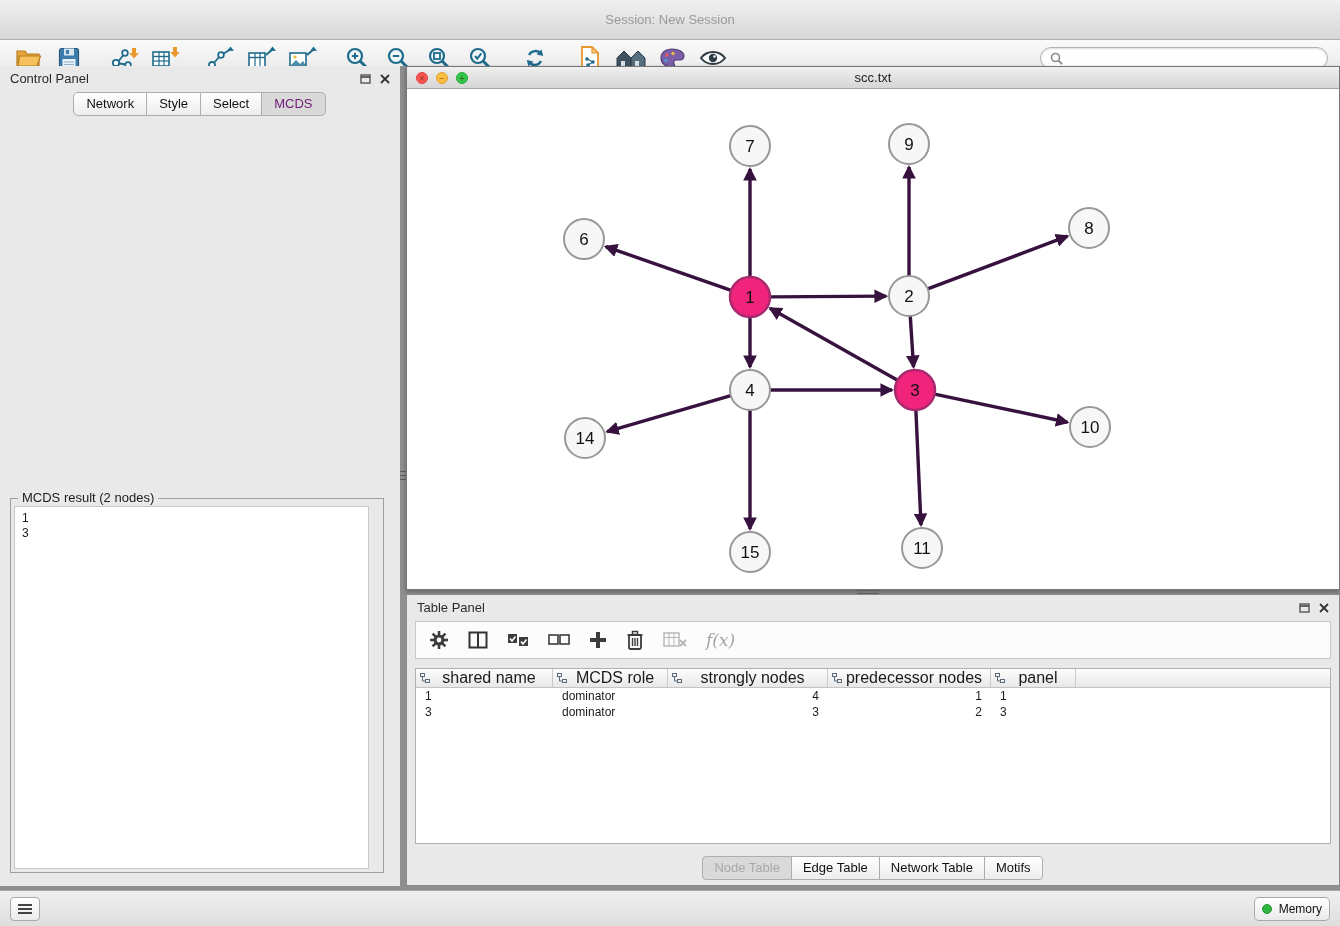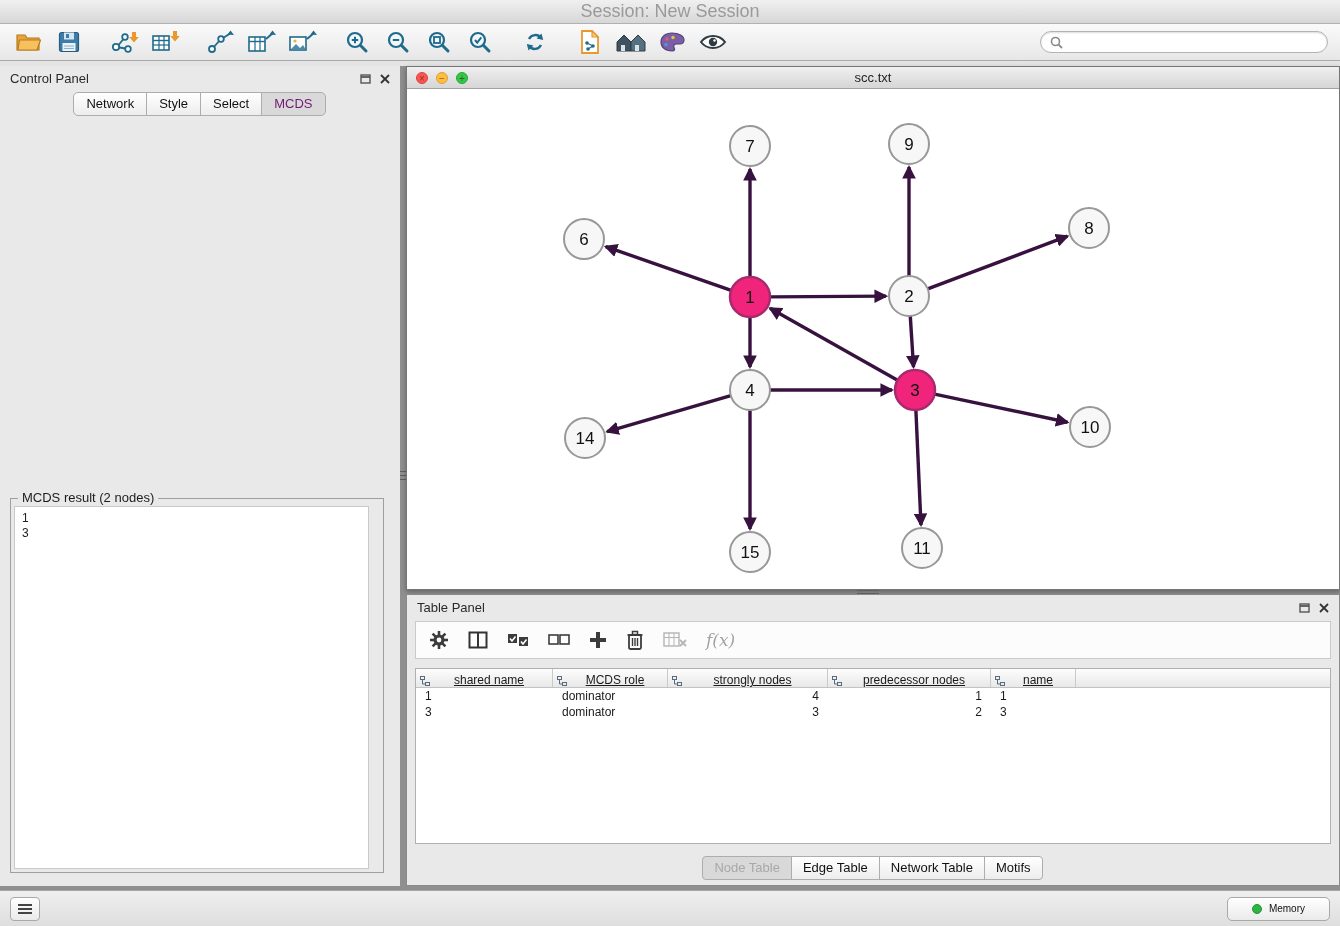--- a/index.html
+++ b/index.html
@@ -1,20 +1,20 @@
 <!DOCTYPE html>
 <html><head>
 <meta charset="utf-8">
 <style>
   * { margin:0; padding:0; box-sizing:border-box; }
   html,body { width:1340px; height:926px; }
   body { position:relative; overflow:hidden; background:#e4e4e4; font-family:"Liberation Sans",sans-serif; font-size:13px; color:#1c1c1c; }
   svg { display:block; }
 
-  .titlebar { height:24px; background:linear-gradient(#f0f0f0,#d7d7d7); border-bottom:1px solid #b0b0b0; display:flex; align-items:center; justify-content:center; color:#9a9a9a; font-size:18px; }
+  .titlebar { height:40px; background:linear-gradient(#f0f0f0,#d7d7d7); border-bottom:1px solid #b0b0b0; display:flex; align-items:center; justify-content:center; color:#9a9a9a; font-size:13px; }
 
   .toolbar { height:37px; background:linear-gradient(#fafafa,#e7e7e7); border-bottom:1px solid #a9a9a9; display:flex; align-items:center; padding:0 12px; }
   .tbtn { height:30px; min-width:32px; display:flex; align-items:center; justify-content:center; margin-right:9px; }
   .tb-gap { width:14px; }
   .search-box { margin-left:auto; width:288px; height:22px; background:#fff; border:1px solid #b3b3b3; border-radius:12px; display:flex; align-items:center; padding:0 9px; box-shadow:inset 0 1px 2px rgba(0,0,0,.14); }
   .search-box input { flex:1; border:none; outline:none; background:transparent; margin-left:5px; font:12px "Liberation Sans",sans-serif; }
 
   .main { position:absolute; top:66px; left:0; right:0; bottom:36px; background:#8f8f8f; }
 
   .panel-header { height:25px; display:flex; align-items:center; padding:0 10px; font-size:13px; color:#2a2a2a; }
@@ -48,34 +48,34 @@
   .light.yellow { background:#fdbe41; border:1px solid #dfa133; }
   .light.green { background:#34c84a; border:1px solid #27a83a; }
   .nw-title { position:absolute; left:0; right:0; text-align:center; font-size:13px; color:#1e1e1e; }
   .nw-canvas { position:relative; width:932px; height:500px; background:#fff; }
 
   .table-panel { position:absolute; left:406px; top:528px; width:934px; height:292px; background:#e9e9e9; border:1px solid #8a8a8a; }
   .tp-toolbar { margin:1px 8px 0; height:38px; background:#fcfcfc; border:1px solid #c9c9c9; display:flex; align-items:center; padding:0 13px; gap:19px; }
   .fx { font-family:"DejaVu Serif",serif; font-style:italic; font-size:17px; color:#a3a3a3; }
   .tp-table { margin:9px 8px 0; background:#fff; border:1px solid #b0b0b0; height:176px; overflow:hidden; }
   .tbl-header { display:flex; height:19px; background:linear-gradient(#fdfdfd,#e8e8e8); border-bottom:1px solid #c3c3c3; }
-  .th-cell { border-right:1px solid #c9c9c9; display:flex; align-items:flex-end; font-size:12px; padding:0 4px; color:#1a1a1a;text-decoration:underline; }
+  .th-cell { border-right:1px solid #c9c9c9; display:flex; align-items:center; font-size:16px; padding:0 4px; color:#1a1a1a; }
   .th-cell.th-fill { border-right:none; }
   .th-label { flex:1; text-align:center; }
   .tbl-row { display:flex; height:16px; font-size:12px; color:#1a1a1a; }
   .td-cell { padding:0 9px; line-height:16px; white-space:nowrap; }
   .tp-tabs { position:absolute; left:0; right:0; bottom:5px; display:flex; justify-content:center; }
   .tp-tab { padding:3px 11px 4px; background:linear-gradient(#ffffff,#ededed); border:1px solid #adadad; margin-left:-1px; font-size:13px; color:#111; }
   .tp-tab:first-child { border-radius:4px 0 0 4px; }
   .tp-tab:last-child { border-radius:0 4px 4px 0; }
   .tp-tab.active { background:#d9d9d9; color:#a8a8a8; }
 
   .statusbar { position:absolute; left:0; right:0; bottom:0; height:36px; background:linear-gradient(#efefef,#dedede); border-top:1px solid #a6a6a6; display:flex; align-items:center; padding:0 10px; }
   .sb-left-btn { width:30px; height:24px; border:1px solid #a9a9a9; border-radius:4px; background:linear-gradient(#ffffff,#eaeaea); display:flex; align-items:center; justify-content:center; }
-  .memory-btn { margin-left:auto; height:24px; border:1px solid #a9a9a9; border-radius:5px; background:linear-gradient(#ffffff,#eaeaea); display:flex; align-items:center; padding:0 24px; gap:7px; font-size:10px; color:#111; }
+  .memory-btn { margin-left:auto; height:24px; border:1px solid #a9a9a9; border-radius:5px; background:linear-gradient(#ffffff,#eaeaea); display:flex; align-items:center; padding:0 7px; gap:7px; font-size:12px; color:#111; }
   .mem-dot { width:10px; height:10px; border-radius:50%; background:#2eb440; border:1px solid #219431; }
 
   .v-grip { position:absolute; left:400px; top:396px; width:6px; height:26px; display:flex; flex-direction:column; justify-content:center; gap:3px; }
   .v-grip i { display:block; height:1px; background:#5e5e5e; }
   .h-grip { position:absolute; left:857px; top:523px; width:22px; height:5px; display:flex; flex-direction:column; justify-content:center; gap:2px; }
   .h-grip i { display:block; height:1px; background:#5e5e5e; }
 </style>
 </head>
 <body>
 
@@ -469,21 +469,21 @@
               <path d="M2.5 3.5 v4.5 h3" fill="none" stroke="#5b6b7b"></path>
             </svg>
             <span class="th-label">predecessor nodes</span>
           </div>
           <div class="th-cell" style="width: 85px;">
             <svg width="10" height="11" viewBox="0 0 10 11">
               <rect x="0.5" y="0.5" width="4" height="3" fill="none" stroke="#5b6b7b"></rect>
               <rect x="5.5" y="6.5" width="4" height="3" fill="none" stroke="#5b6b7b"></rect>
               <path d="M2.5 3.5 v4.5 h3" fill="none" stroke="#5b6b7b"></path>
             </svg>
-            <span class="th-label">name</span>
+            <span class="th-label">panel</span>
           </div>
           <div class="th-cell th-fill" style="flex: 1 1 0%;"></div>
         </div>
       <div>
           <div class="tbl-row">
             <div class="td-cell" style="width: 137px; text-align: left;">1</div>
             <div class="td-cell" style="width: 115px; text-align: left;">dominator</div>
             <div class="td-cell" style="width: 160px; text-align: right;">4</div>
             <div class="td-cell" style="width: 163px; text-align: right;">1</div>
             <div class="td-cell" style="width: 85px; text-align: left;">1</div>

